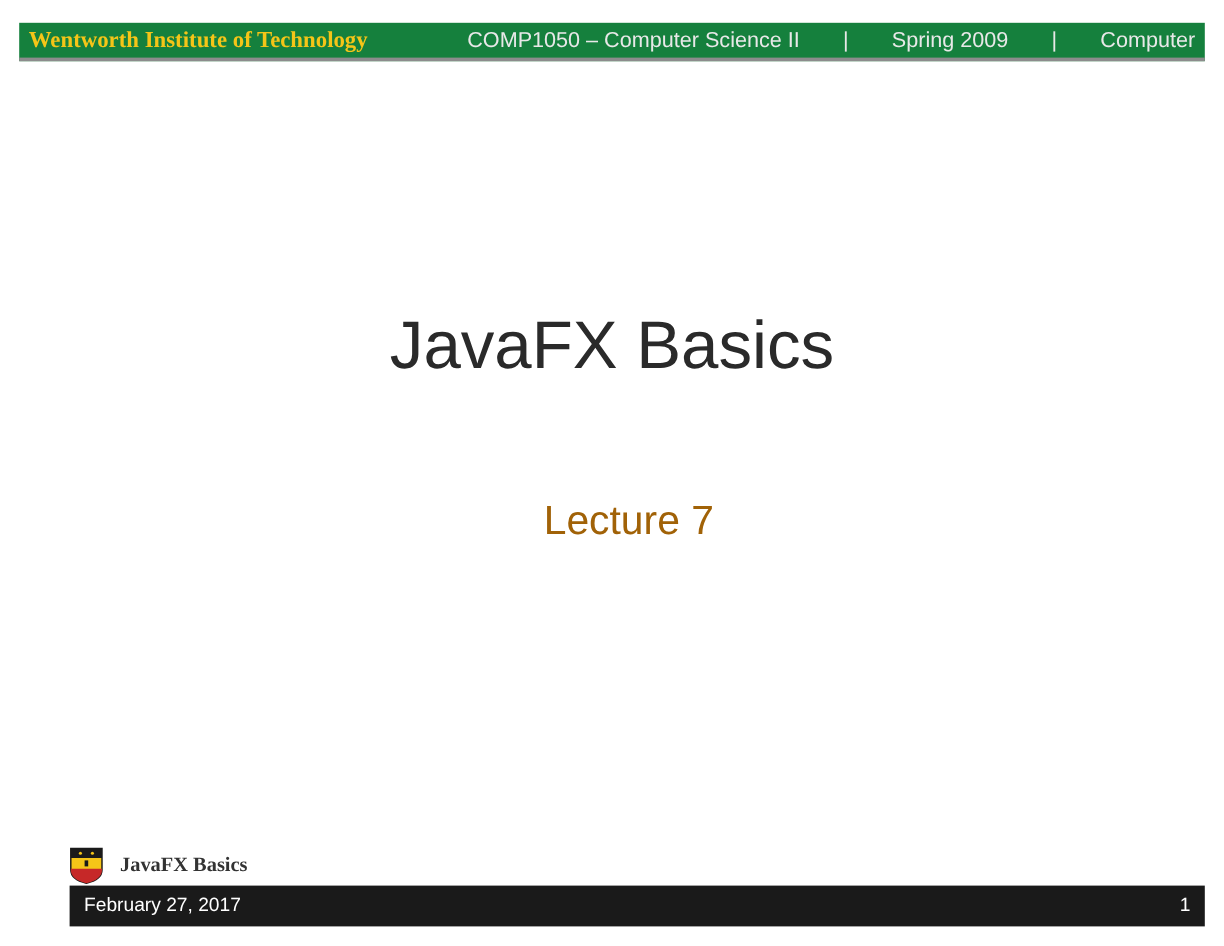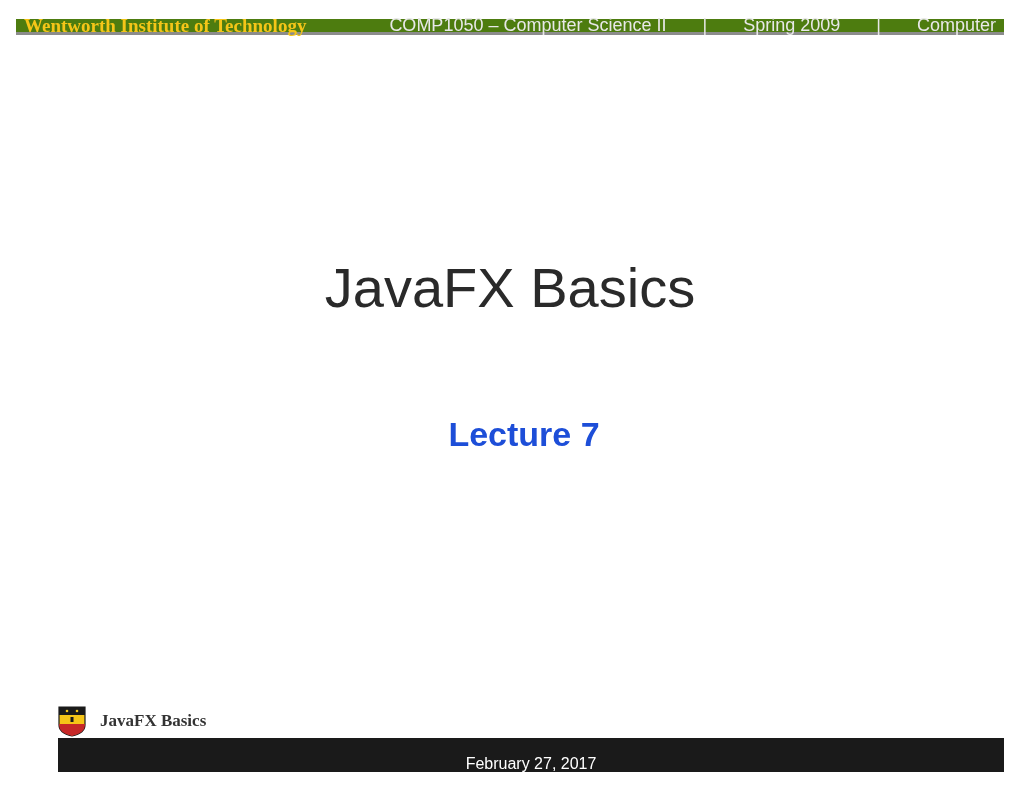--- a/index.html
+++ b/index.html
@@ -13,22 +13,22 @@
       background: #ffffff;
       font-family: Arial, Helvetica, sans-serif;
       position: relative;
       overflow: hidden;
     }
     .header-bar {
       position: absolute;
       top: 19px;
       left: 16px;
       right: 16px;
-      height: 16px;
-      background: #4d7c0f;
+      height: 32px;
+      background: #15803d;
       border-bottom: 3px solid #8c8c8c;
       display: flex;
       align-items: center;
       padding: 0 8px;
       color: #e8e8e8;
       font-size: 18px;
     }
     .header-institute {
       color: #f5c518;
       font-weight: bold;
@@ -59,23 +59,23 @@
       justify-content: center;
     }
     .title {
       font-size: 56px;
       color: #2a2a2a;
       font-weight: normal;
       margin-top: -80px;
     }
     .subtitle {
       font-size: 34px;
-      color: #1d4ed8;
+      color: #a16207;
       margin-top: 95px;
-      font-weight: bold;
+      font-weight: normal;
       margin-left: 28px;
     }
     .footer-topic {
       position: absolute;
       left: 58px;
       bottom: 51px;
       display: flex;
       align-items: center;
       gap: 14px;
     }
@@ -96,21 +96,20 @@
       left: 58px;
       right: 16px;
       height: 26px;
       background: #1a1a1a;
       color: #ffffff;
       display: flex;
       align-items: center;
       justify-content: space-between;
       padding: 17px 12px;
       font-size: 16px;
-      flex-direction: column;
     }
   </style>
 </head>
 <body>
 
 <div class="header-bar">
   <span class="header-institute">Wentworth Institute of Technology</span>
   <div class="header-rest">
     <span>COMP1050 – Computer Science II</span>
     <span class="header-sep">|</span>

